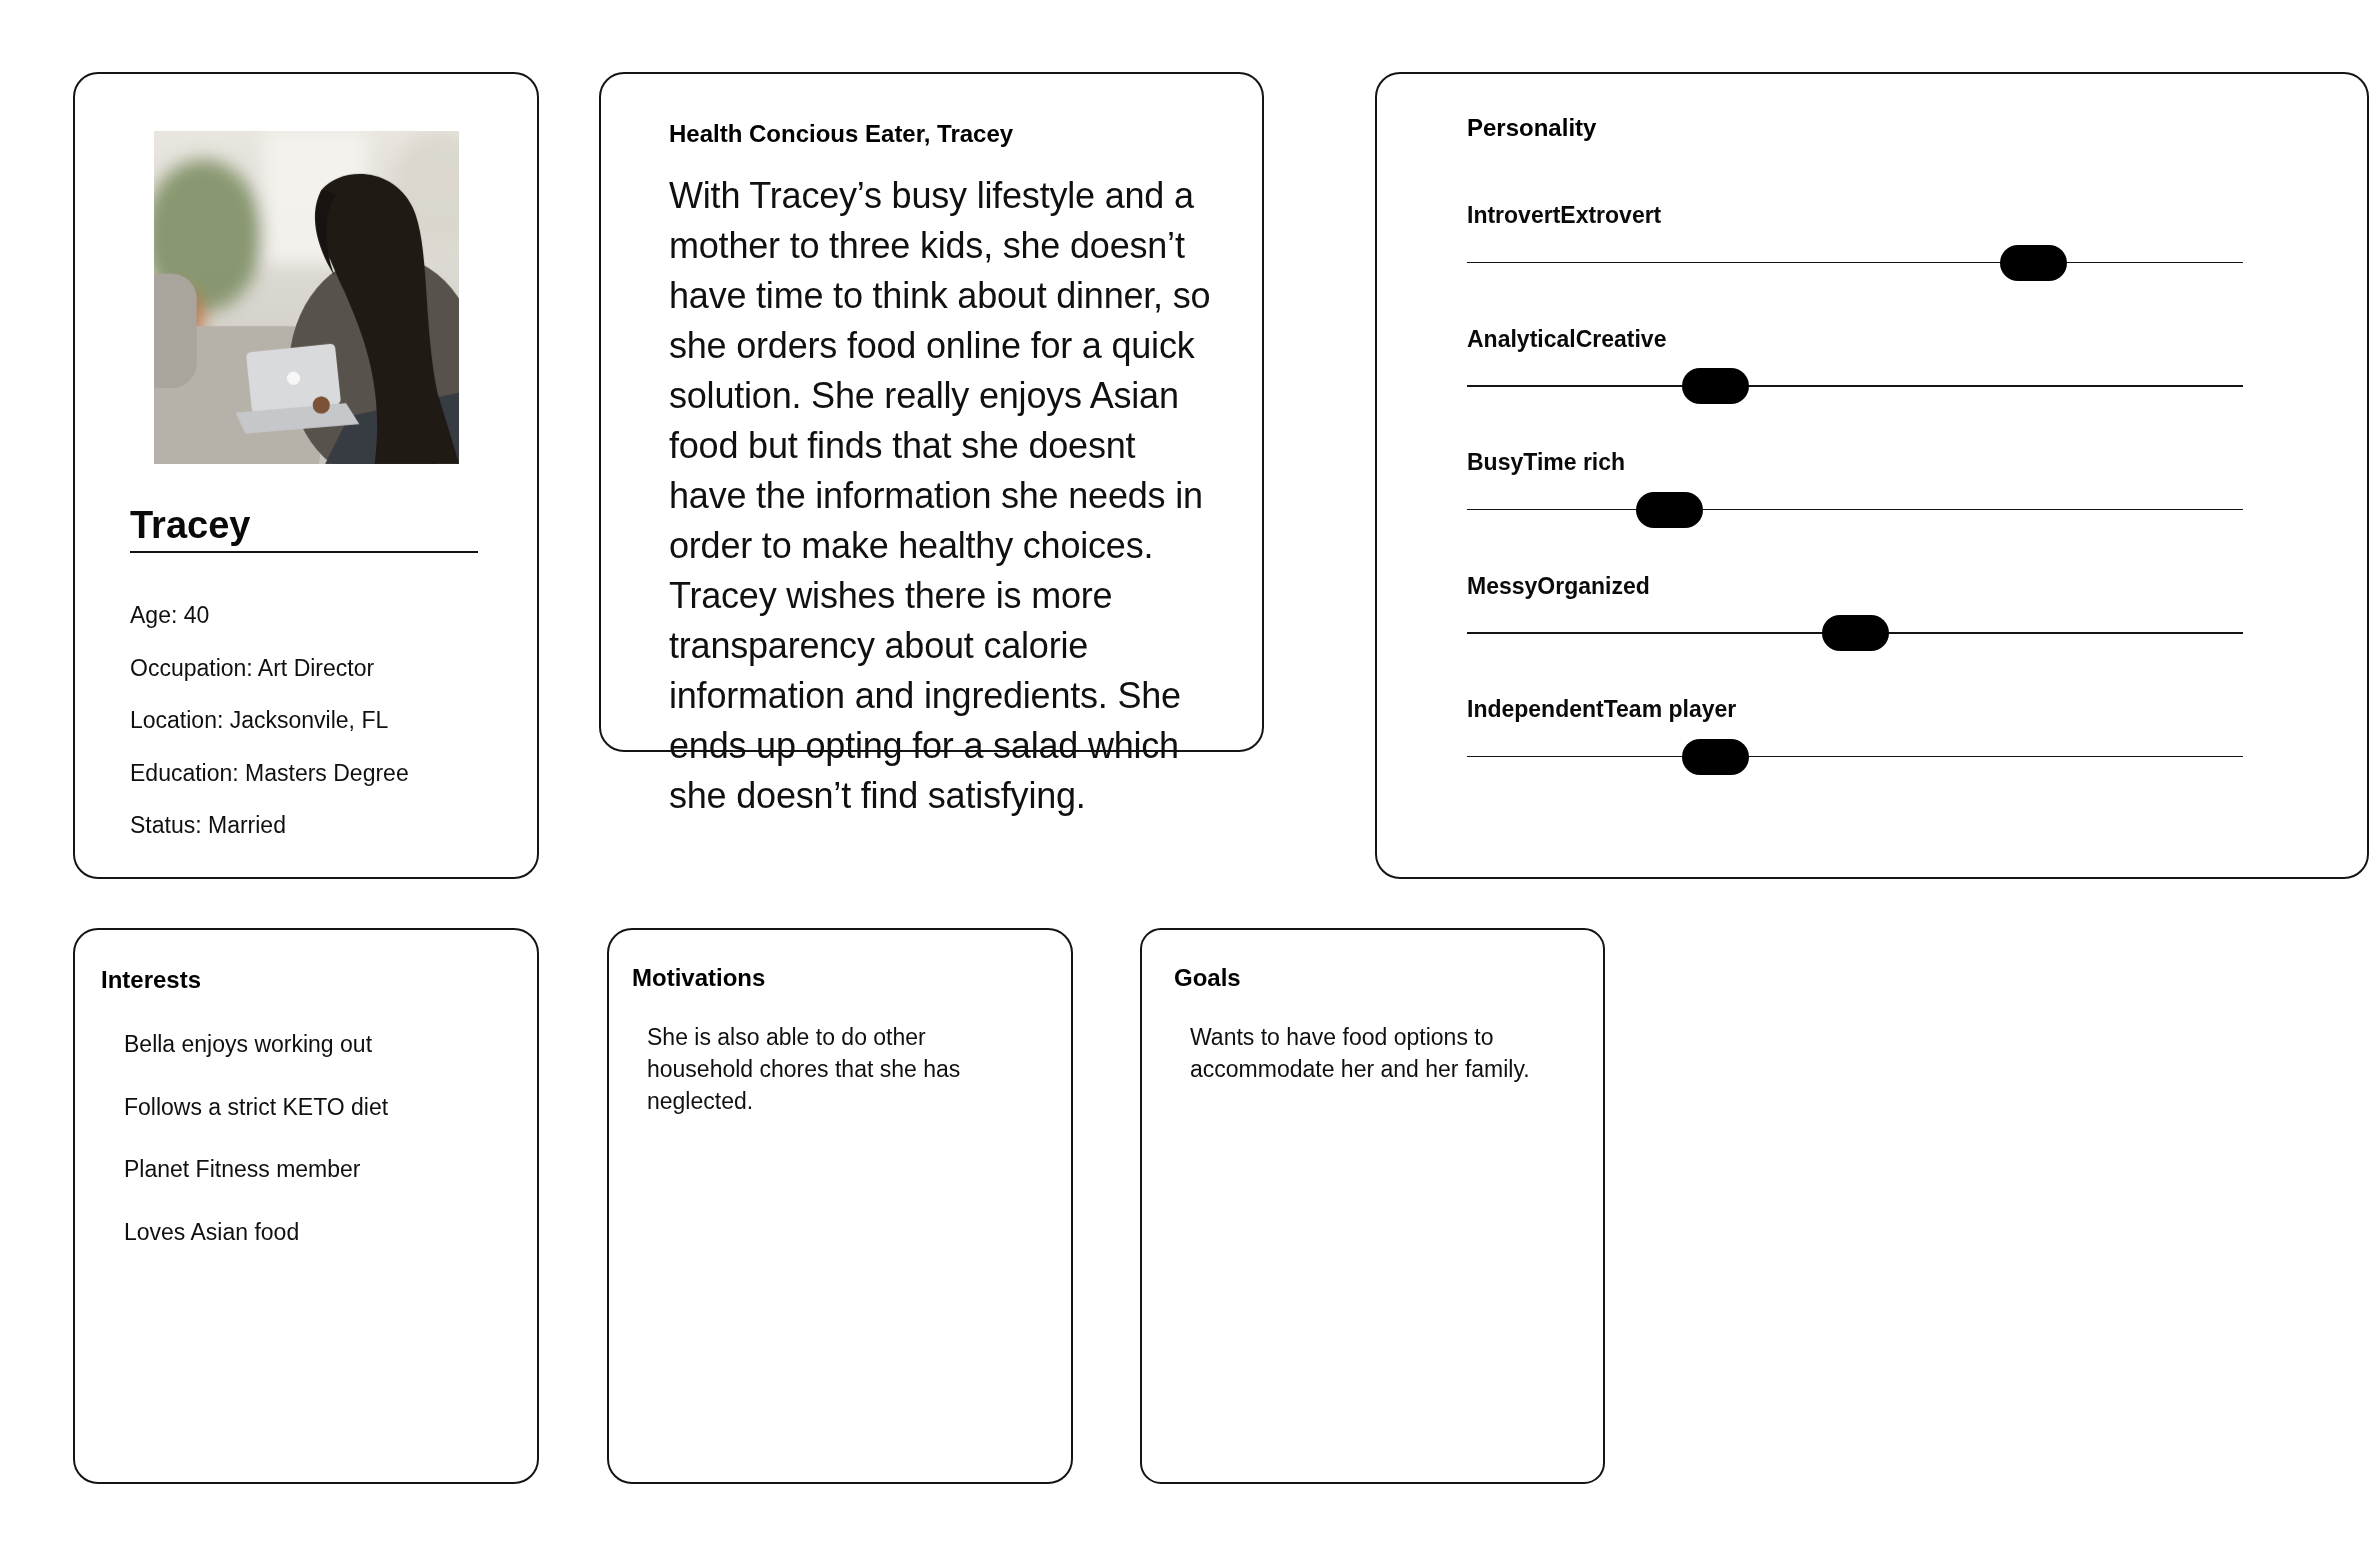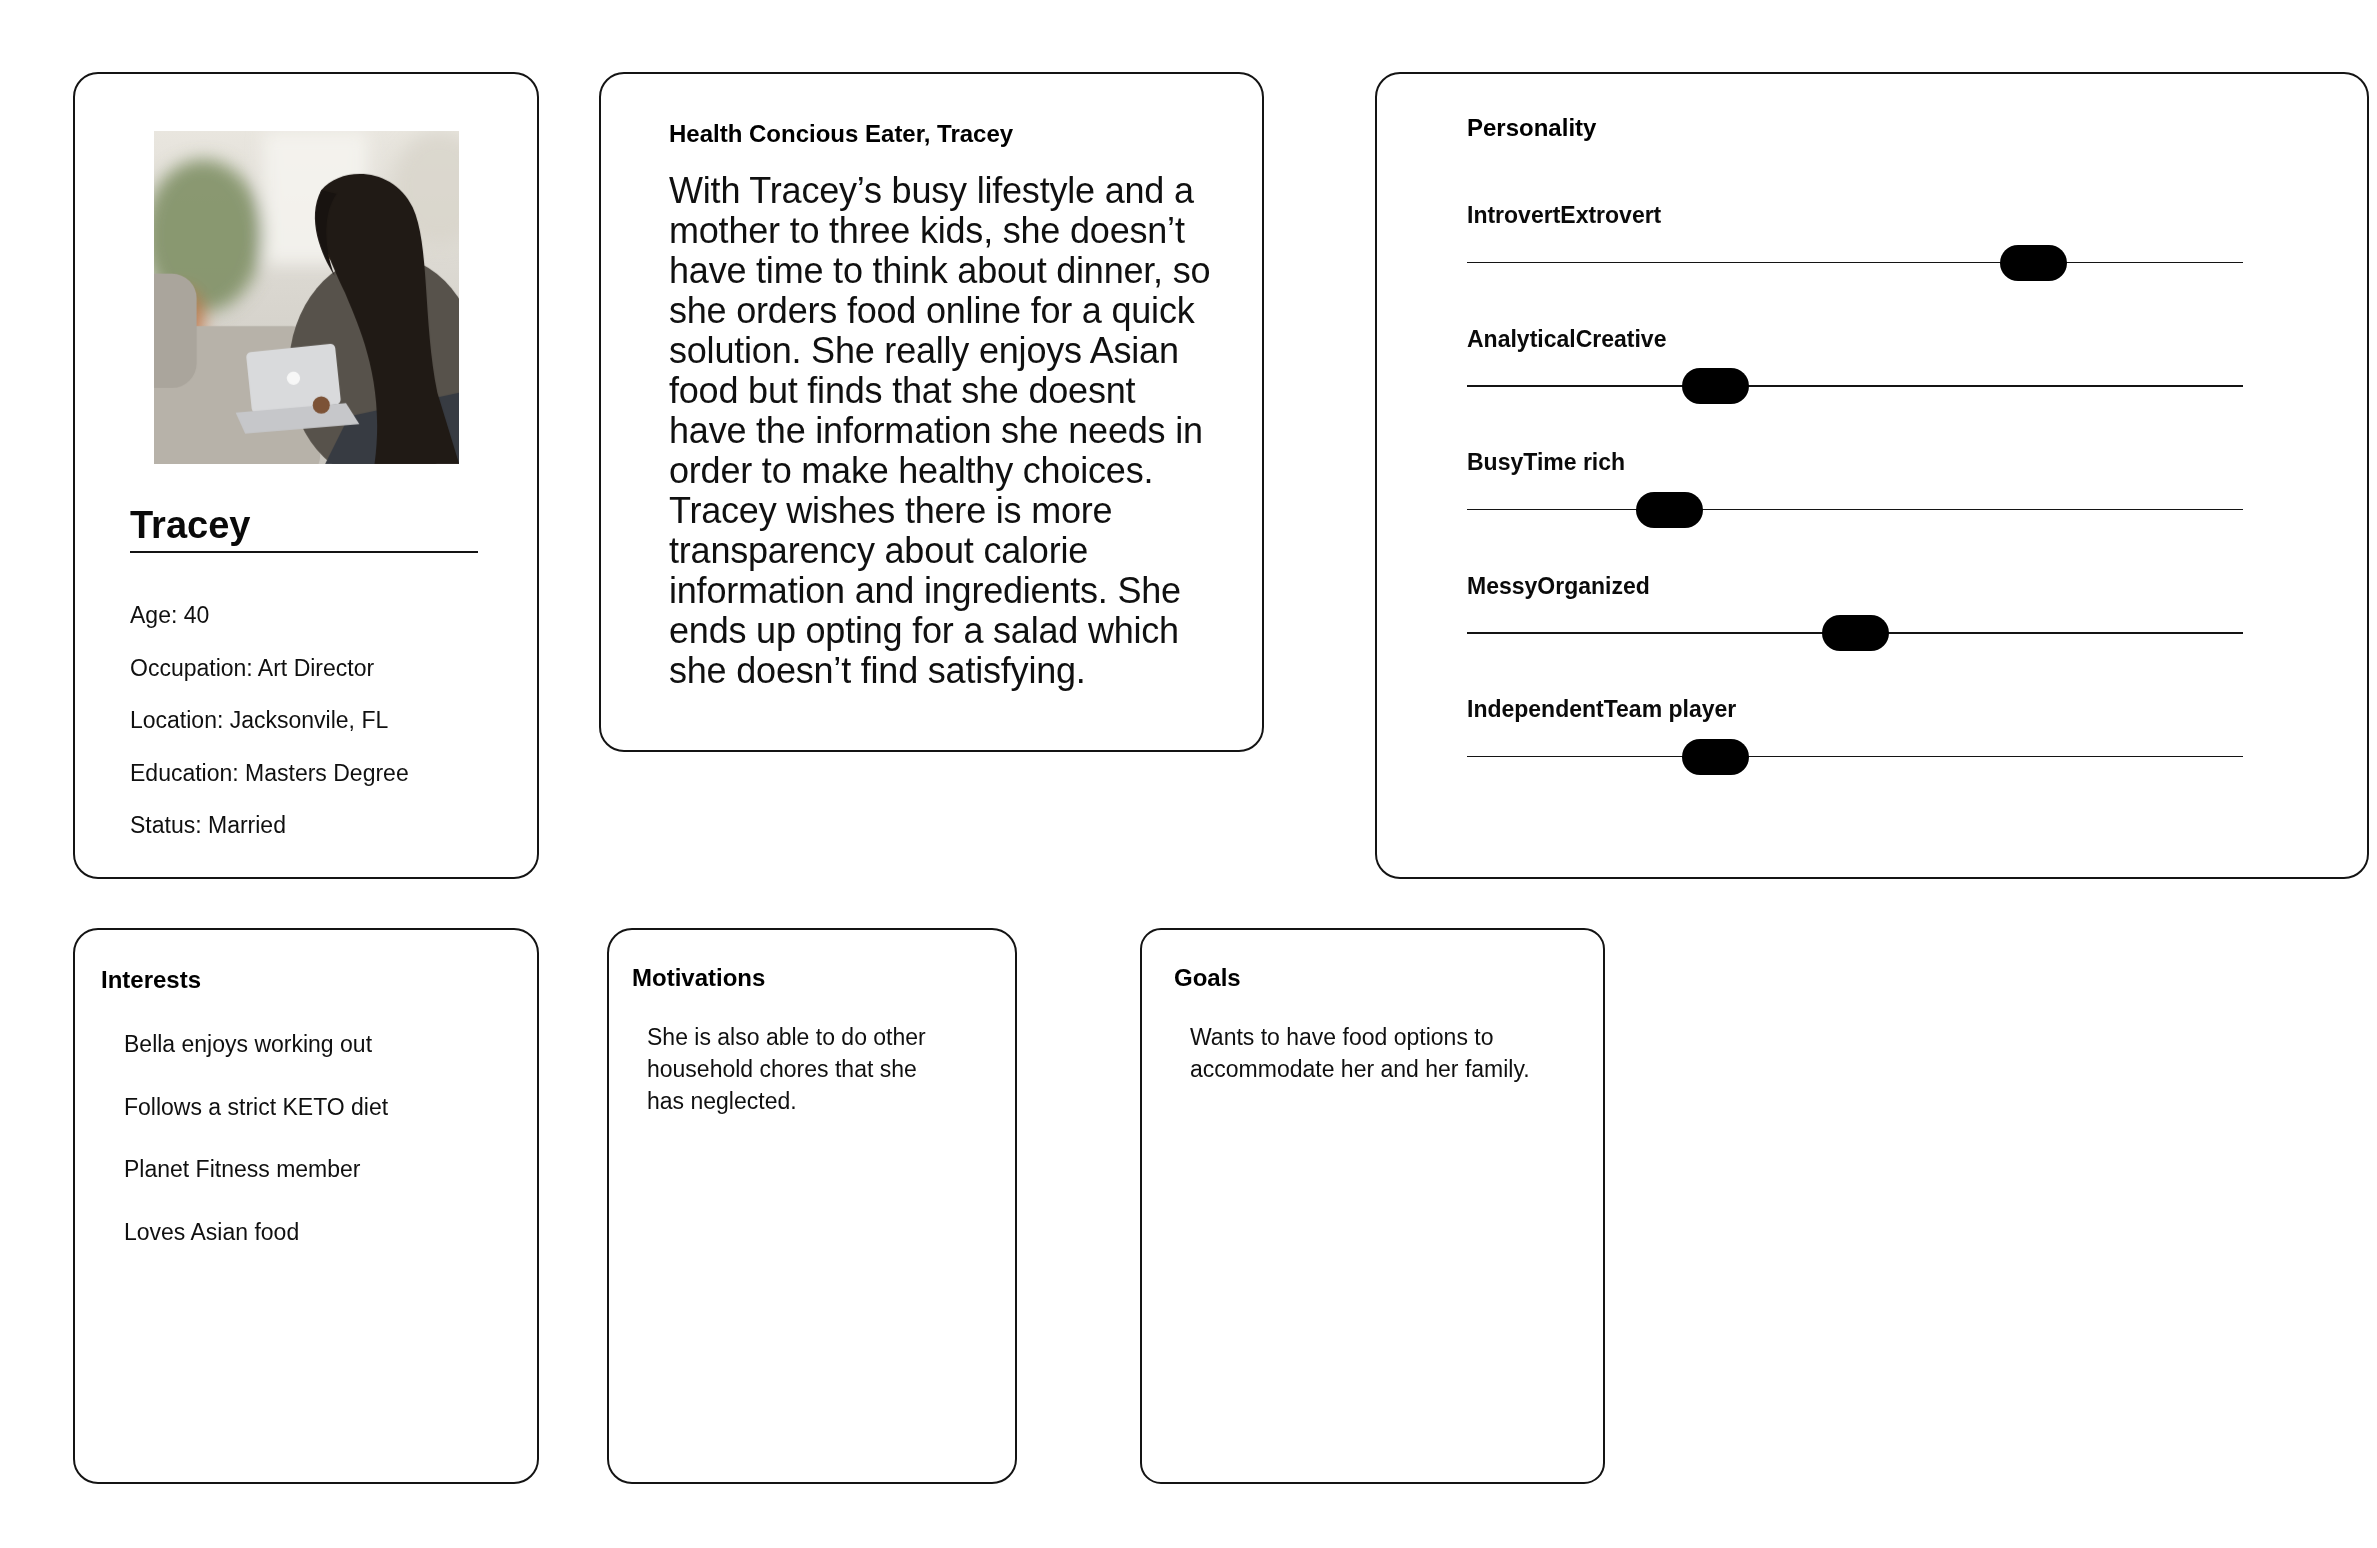--- a/index.html
+++ b/index.html
@@ -47,21 +47,21 @@
     line-height: 28.5px;
     margin-bottom: 24px;
     color: #101010;
   }
 
   
   #summary-card { left: 599px; top: 72px; width: 665px; height: 680px; padding: 46px 48px 0 68px; }
   .summary-body {
     margin-top: 23px;
     font-size: 36px;
-    line-height: 40px;
+    line-height: 50px;
     color: #101010;
     letter-spacing: -0.2px;
   }
 
   
   #personality-card { left: 1327px; top: 72px; width: 994px; height: 807px; padding: 40px 124px 0 90px; margin-left: 48px; }
   .personality-sliders { margin-top: 59px; }
   .slider-group { margin-bottom: 44px; }
   .slider-labels {
     display: flex;
@@ -90,21 +90,21 @@
   
   #interests-card { left: 73px; top: 928px; width: 466px; height: 556px; padding: 36px 38px 0 26px; }
   .interest-list { margin-top: 36px; padding-left: 23px; }
   .interest-item {
     font-size: 23px;
     line-height: 28.5px;
     margin-bottom: 34px;
     color: #101010;
   }
 
-  #motivations-card { left: 607px; top: 928px; width: 410px; height: 556px; padding: 34px 57px 0 23px; }
+  #motivations-card { left: 607px; top: 928px; width: 466px; height: 556px; padding: 34px 57px 0 23px; }
   .body-paragraphs { margin-top: 28.5px; padding-left: 15px; }
   .body-paragraph {
     font-size: 23px;
     line-height: 32px;
     color: #101010;
     margin-bottom: 30px;
     max-width: 366px;
   }
 
   #goals-card { left: 1140px; top: 928px; width: 465px; height: 556px; padding: 34px 48px 0 32px; border-radius: 21px; }

